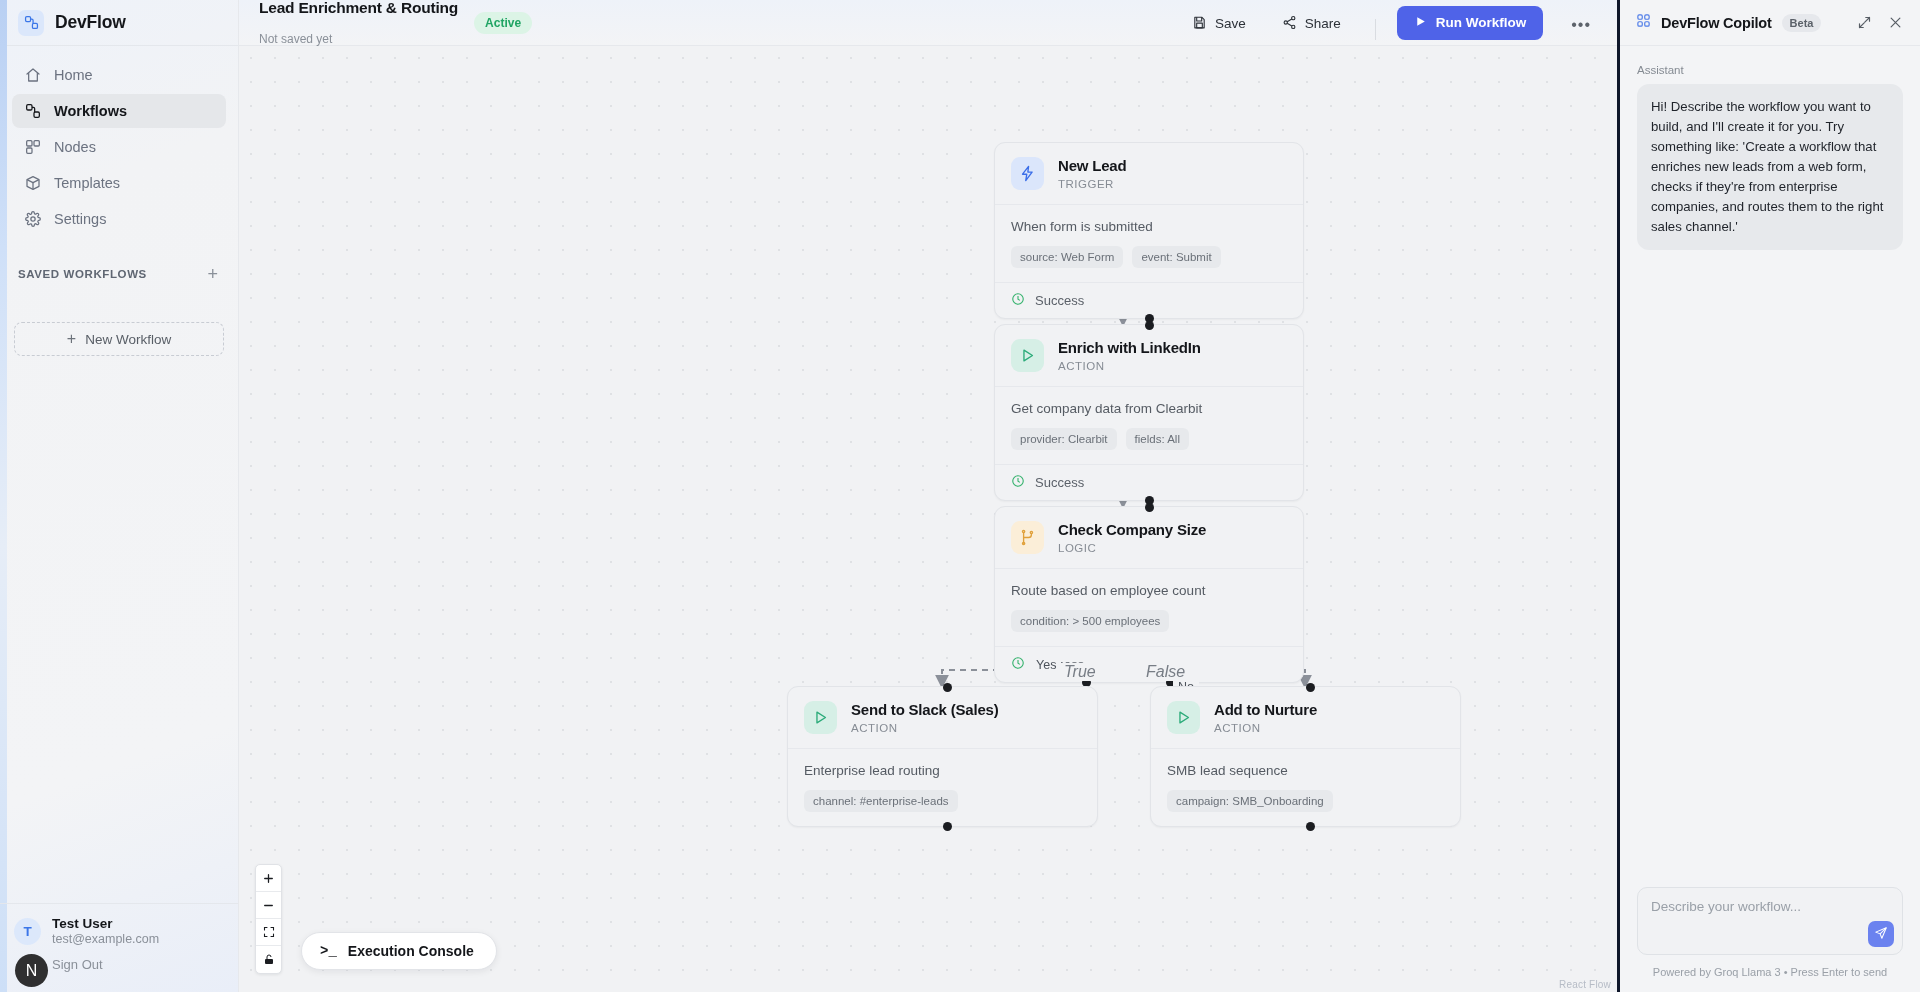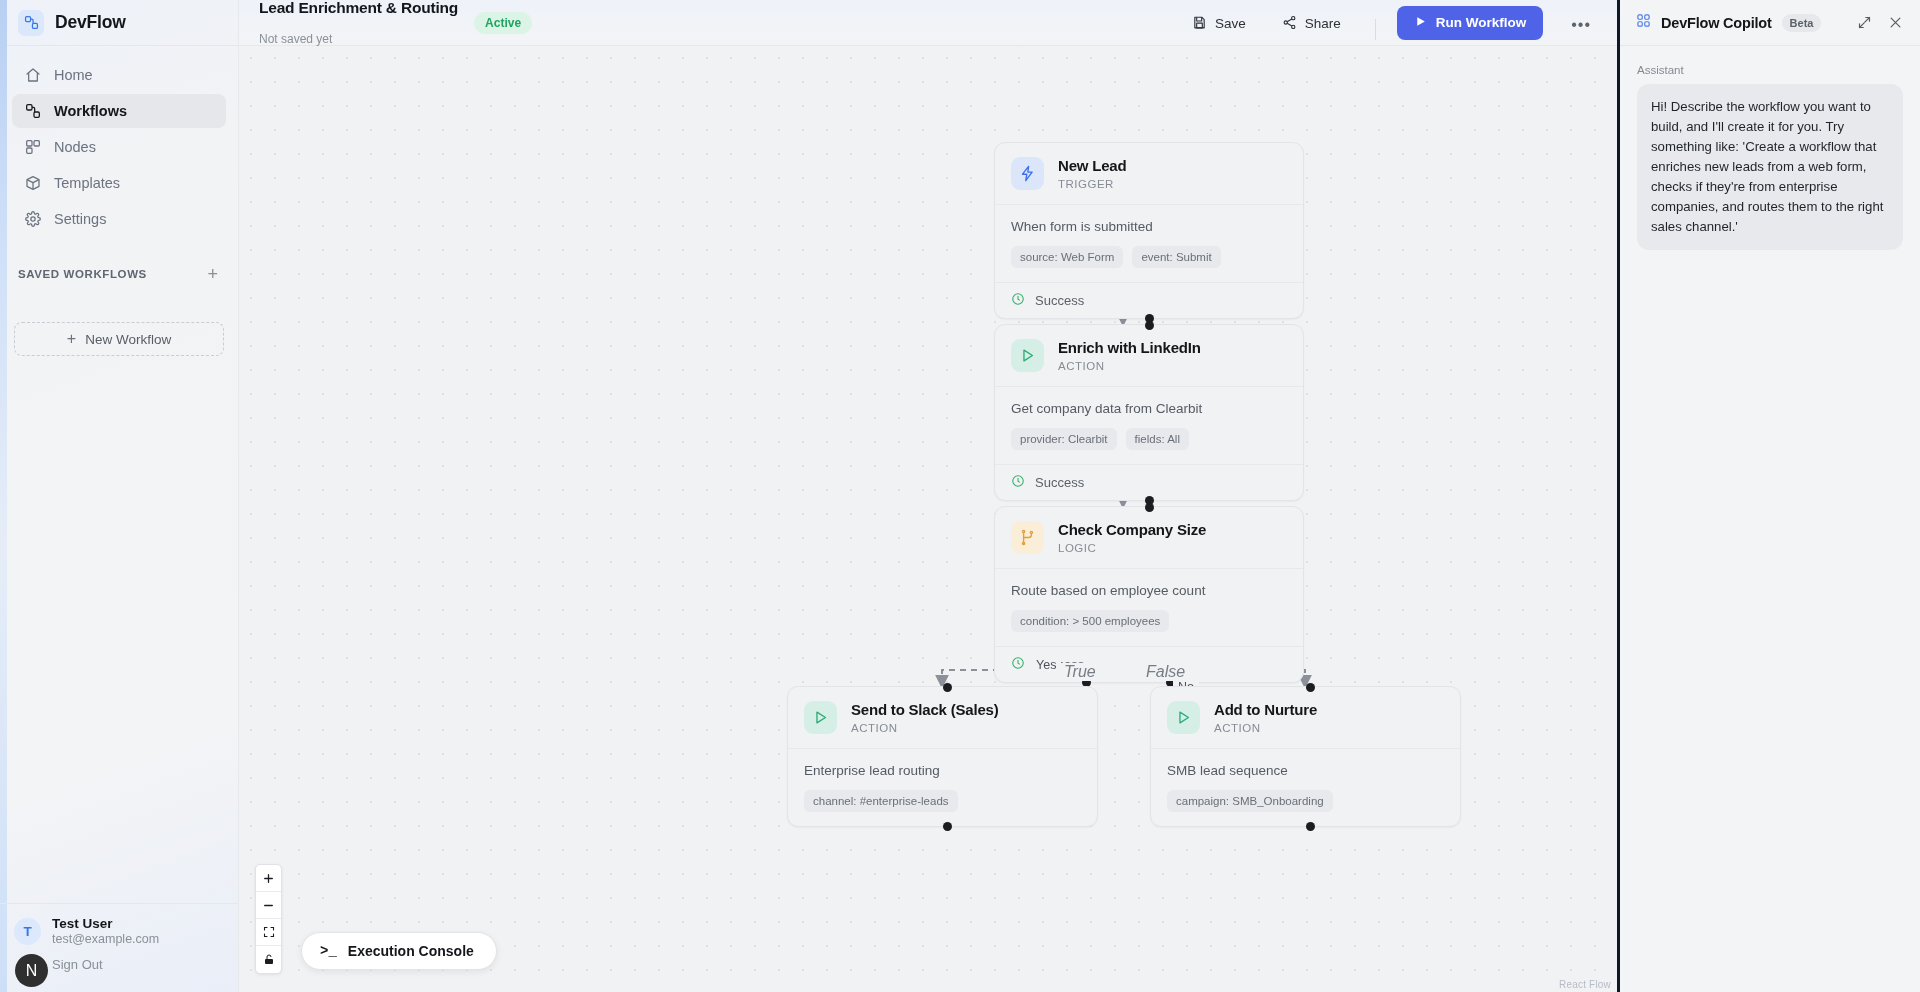--- a/index.html
+++ b/index.html
@@ -572,14 +572,28 @@
             <path d="M5 5l14 14M19 5L5 19"></path>
           </svg>
       </span>
     </div>
 
     <div class="cp-body">
       <div class="cp-role">Assistant</div>
       <div class="cp-bubble">Hi! Describe the workflow you want to build, and I'll create it for you. Try something like: 'Create a workflow that enriches new leads from a web form, checks if they're from enterprise companies, and routes them to the right sales channel.'</div>
     </div>
 
+    <div class="cp-foot">
+      <div class="cp-inputwrap">
+        <textarea class="cp-input" placeholder="Describe your workflow..." style=""></textarea>
+        <button class="cp-send">
+          <span>
+            <svg width="14" height="14" viewBox="0 0 24 24" fill="none" stroke="#fff" stroke-width="1.8" stroke-linejoin="round">
+                <path d="M21 3 3 10.5l7.5 3L13.5 21z"></path>
+                <path d="M10.5 13.5 21 3"></path>
+              </svg>
+          </span>
+        </button>
+      </div>
+      <div class="cp-powered">Powered by Groq Llama 3 • Press Enter to send</div>
+    </div>
   </aside>
 </div>
 
 </body></html>

